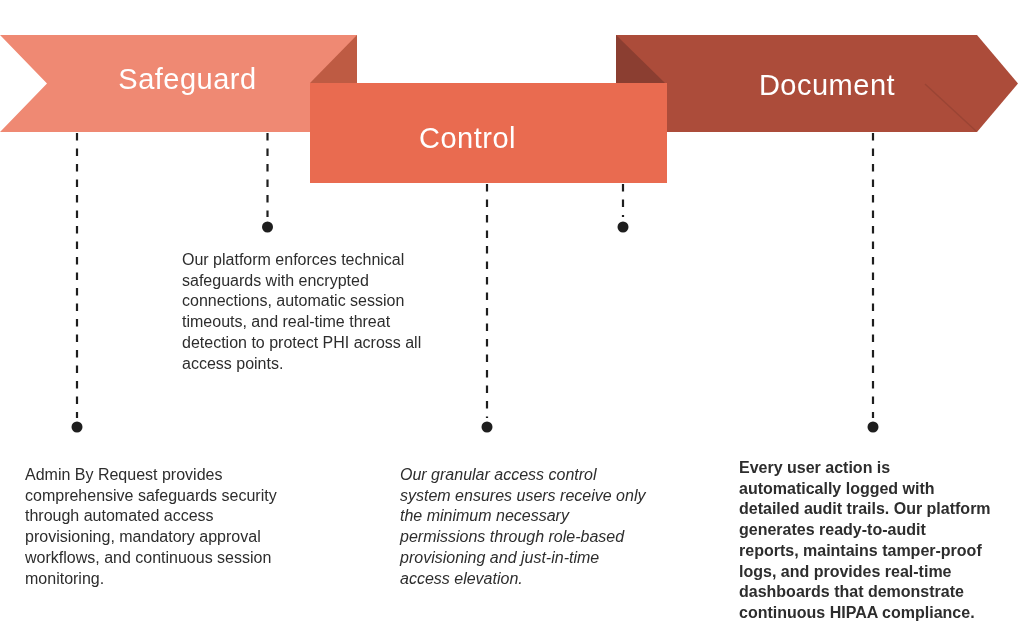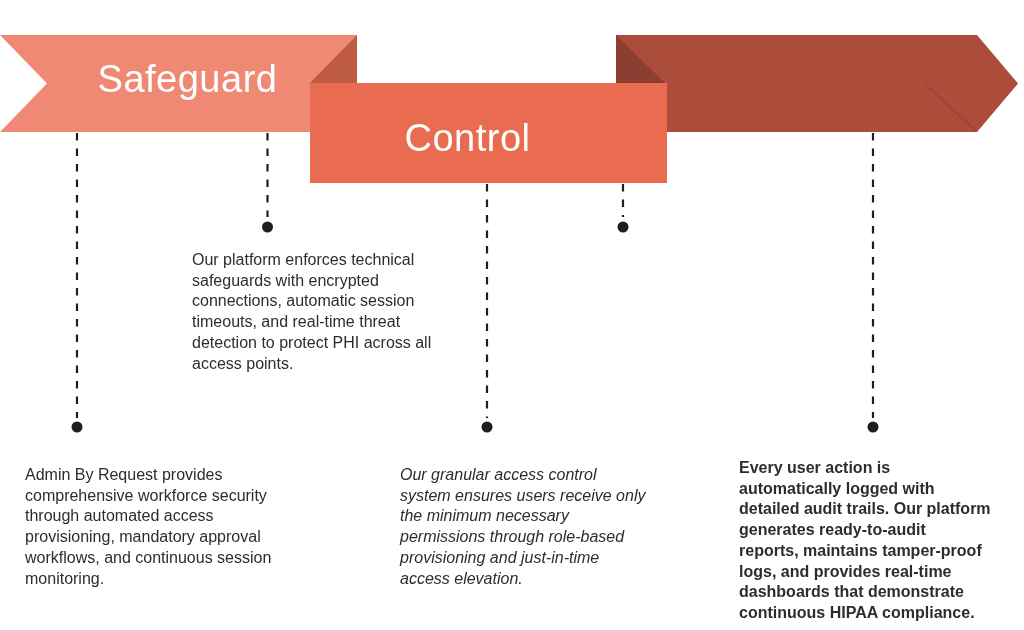--- a/index.html
+++ b/index.html
@@ -18,37 +18,37 @@
     position:relative;
     width:1024px;height:630px;
     background:var(--background);
     overflow:hidden;
   }
   .canvas svg{position:absolute;left:0;top:0;}
   .banner-title{
     position:absolute;
     display:flex;align-items:center;justify-content:center;
     color:#ffffff;
-    font-size:38px;
+    font-size:29px;
     letter-spacing:0.5px;
     font-weight:400;
     pointer-events:none;
   }
   .title-safeguard{left:0;top:35px;width:357px;height:97px;padding-left:18px;padding-bottom:8px;box-sizing:border-box;}
   .title-control{left:310px;top:83px;width:357px;height:100px;padding-right:42px;padding-top:10px;box-sizing:border-box;border-radius:14px;}
   .title-document{left:616px;top:35px;width:402px;height:97px;padding-left:20px;padding-top:4px;box-sizing:border-box;}
   .callout{
     position:absolute;
     color:var(--text);
     font-size:16px;
     line-height:20.7px;
     white-space:pre-line;
     font-weight:500;
   }
-  .callout-1{left:182px;top:250px;width:300px;margin-left:10px;}
+  .callout-1{left:182px;top:250px;width:300px;}
   .callout-2{left:533px;top:250px;width:310px;}
   .callout-3{left:25px;top:465px;width:310px;}
   .callout-4{left:400px;top:465px;width:310px;font-style:italic;}
   .callout-5{left:739px;top:458px;width:280px;font-weight:bold;}
 </style>
 </head>
 <body>
 
 <div class="canvas">
 
@@ -76,31 +76,32 @@
     <circle cx="267.5" cy="227" r="5.5" fill="var(--line)"></circle>
     <circle cx="487" cy="427" r="5.5" fill="var(--line)"></circle>
     <circle cx="623" cy="227" r="5.5" fill="var(--line)"></circle>
     <circle cx="873" cy="427" r="5.5" fill="var(--line)"></circle>
   </svg>
 
   <div class="banner-title title-safeguard">Safeguard</div>
 
   <div class="banner-title title-control">Control</div>
 
+  <div class="banner-title title-document">Document</div>
 
   <div class="callout callout-1">Our platform enforces technical
 safeguards with encrypted
 connections, automatic session
 timeouts, and real-time threat
 detection to protect PHI across all
 access points.</div>
 
 
   <div class="callout callout-3">Admin By Request provides
-comprehensive workforce security
+comprehensive safeguards security
 through automated access
 provisioning, mandatory approval
 workflows, and continuous session
 monitoring.</div>
 
   <div class="callout callout-4">Our granular access control
 system ensures users receive only
 the minimum necessary
 permissions through role-based
 provisioning and just-in-time

